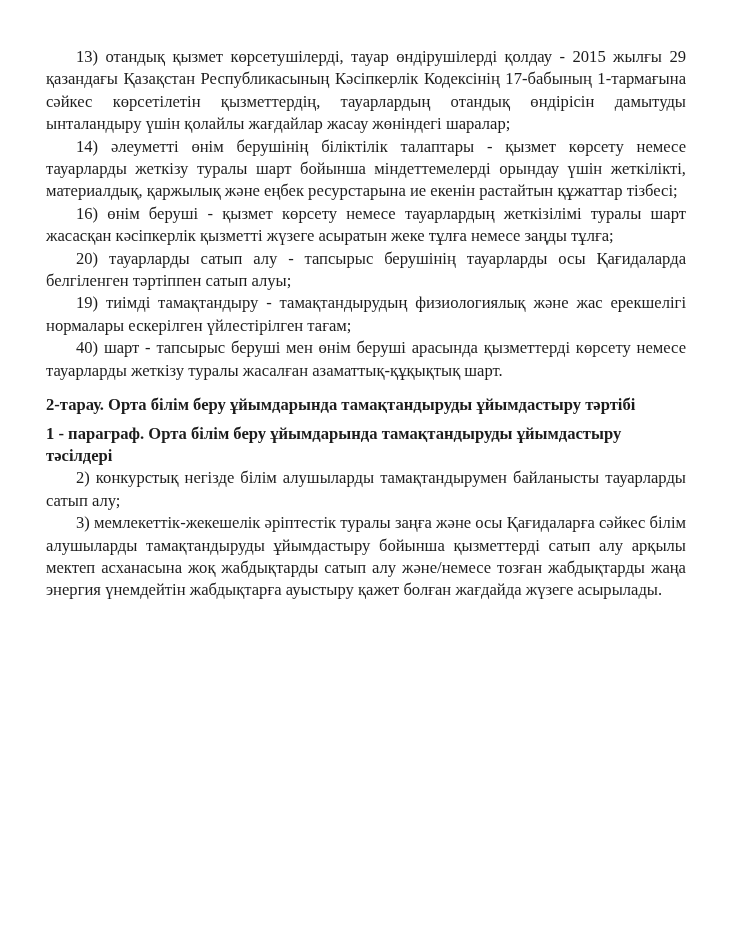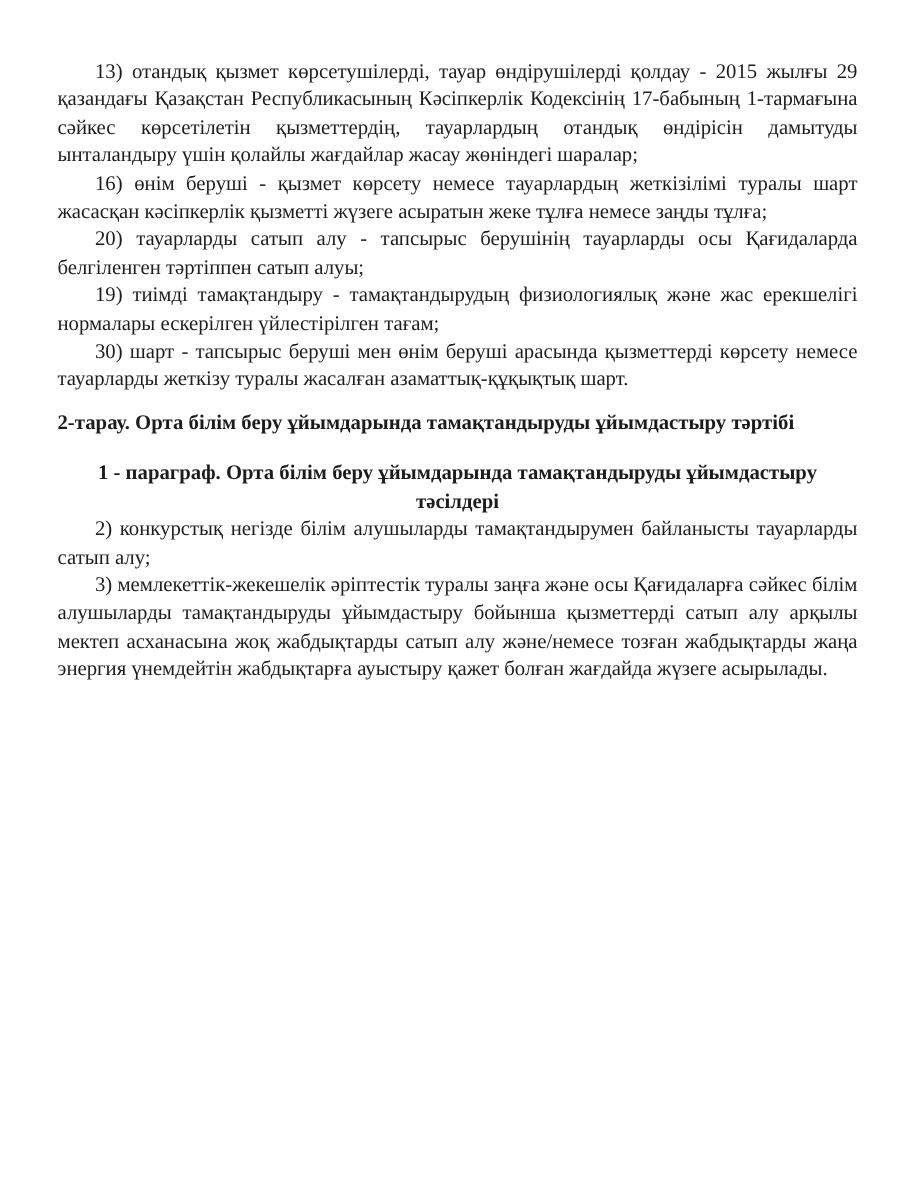--- a/index.html
+++ b/index.html
@@ -30,37 +30,37 @@
   }
   .heading {
     font-weight: bold;
     text-indent: 0;
     text-align: left;
   }
   .chapter-heading {
     margin-top: 12px;
   }
   .section-heading {
-    margin-top: 18px;
-    text-align: center;
+    margin-top: 6px;
   }
   .clause-intro {
     margin-top: 14px;
   }
 </style>
 </head>
 <body>
 
 <div class="page">
 
   <p class="para">13) отандық қызмет көрсетушілерді, тауар өндірушілерді қолдау - 2015 жылғы 29 қазандағы Қазақстан Республикасының Кәсіпкерлік Кодексінің 17-бабының 1-тармағына сәйкес көрсетілетін қызметтердің, тауарлардың отандық өндірісін дамытуды ынталандыру үшін қолайлы жағдайлар жасау жөніндегі шаралар;</p>
+  <p class="para">14) әлеуметті өнім берушінің біліктілік талаптары - қызмет көрсету немесе тауарларды жеткізу туралы шарт бойынша міндеттемелерді орындау үшін жеткілікті, материалдық, қаржылық және еңбек ресурстарына ие екенін растайтын құжаттар тізбесі;</p>
   <p class="para">16) өнім беруші - қызмет көрсету немесе тауарлардың жеткізілімі туралы шарт жасасқан кәсіпкерлік қызметті жүзеге асыратын жеке тұлға немесе заңды тұлға;</p>
   <p class="para">20) тауарларды сатып алу - тапсырыс берушінің тауарларды осы Қағидаларда белгіленген тәртіппен сатып алуы;</p>
   <p class="para">19) тиімді тамақтандыру - тамақтандырудың физиологиялық және жас ерекшелігі нормалары ескерілген үйлестірілген тағам;</p>
-  <p class="para">30) шарт - тапсырыс беруші мен өнім беруші арасында қызметтерді көрсету немесе тауарларды жеткізу туралы жасалған азаматтық-құқықтық шарт.</p>
+  <p class="para">40) шарт - тапсырыс беруші мен өнім беруші арасында қызметтерді көрсету немесе тауарларды жеткізу туралы жасалған азаматтық-құқықтық шарт.</p>
 
   <h2 class="para heading chapter-heading">2-тарау. Орта білім беру ұйымдарында тамақтандыруды ұйымдастыру тәртібі</h2>
 
   <h3 class="para heading section-heading">1 - параграф. Орта білім беру ұйымдарында тамақтандыруды ұйымдастыру тәсілдері</h3>
 
   <p class="para">2) конкурстық негізде білім алушыларды тамақтандырумен байланысты тауарларды сатып алу;</p>
   <p class="para">3) мемлекеттік-жекешелік әріптестік туралы заңға және осы Қағидаларға сәйкес білім алушыларды тамақтандыруды ұйымдастыру бойынша қызметтерді сатып алу арқылы мектеп асханасына жоқ жабдықтарды сатып алу және/немесе тозған жабдықтарды жаңа энергия үнемдейтін жабдықтарға ауыстыру қажет болған жағдайда жүзеге асырылады.</p>
 
 </div>
 

